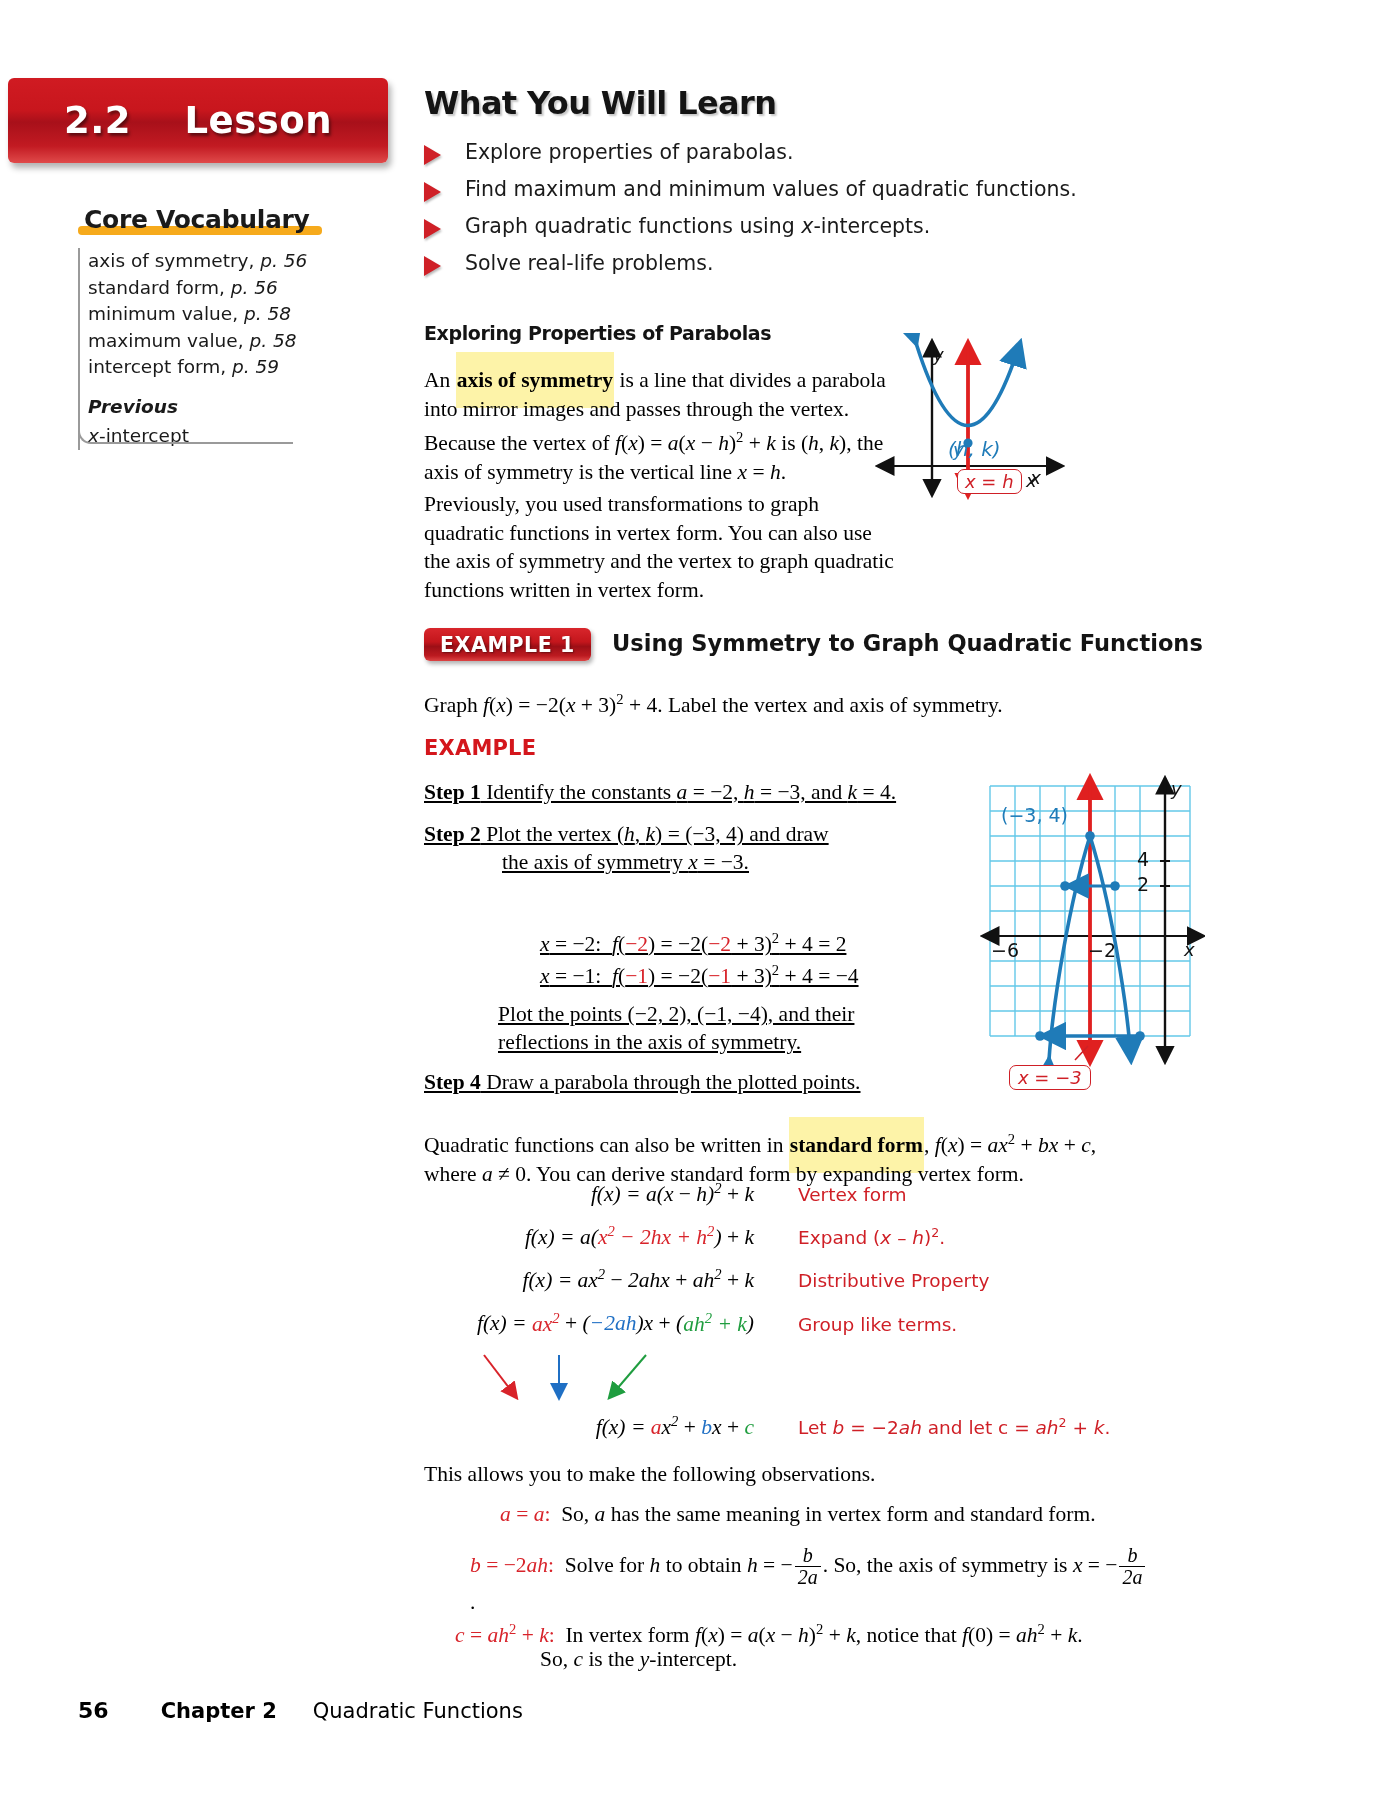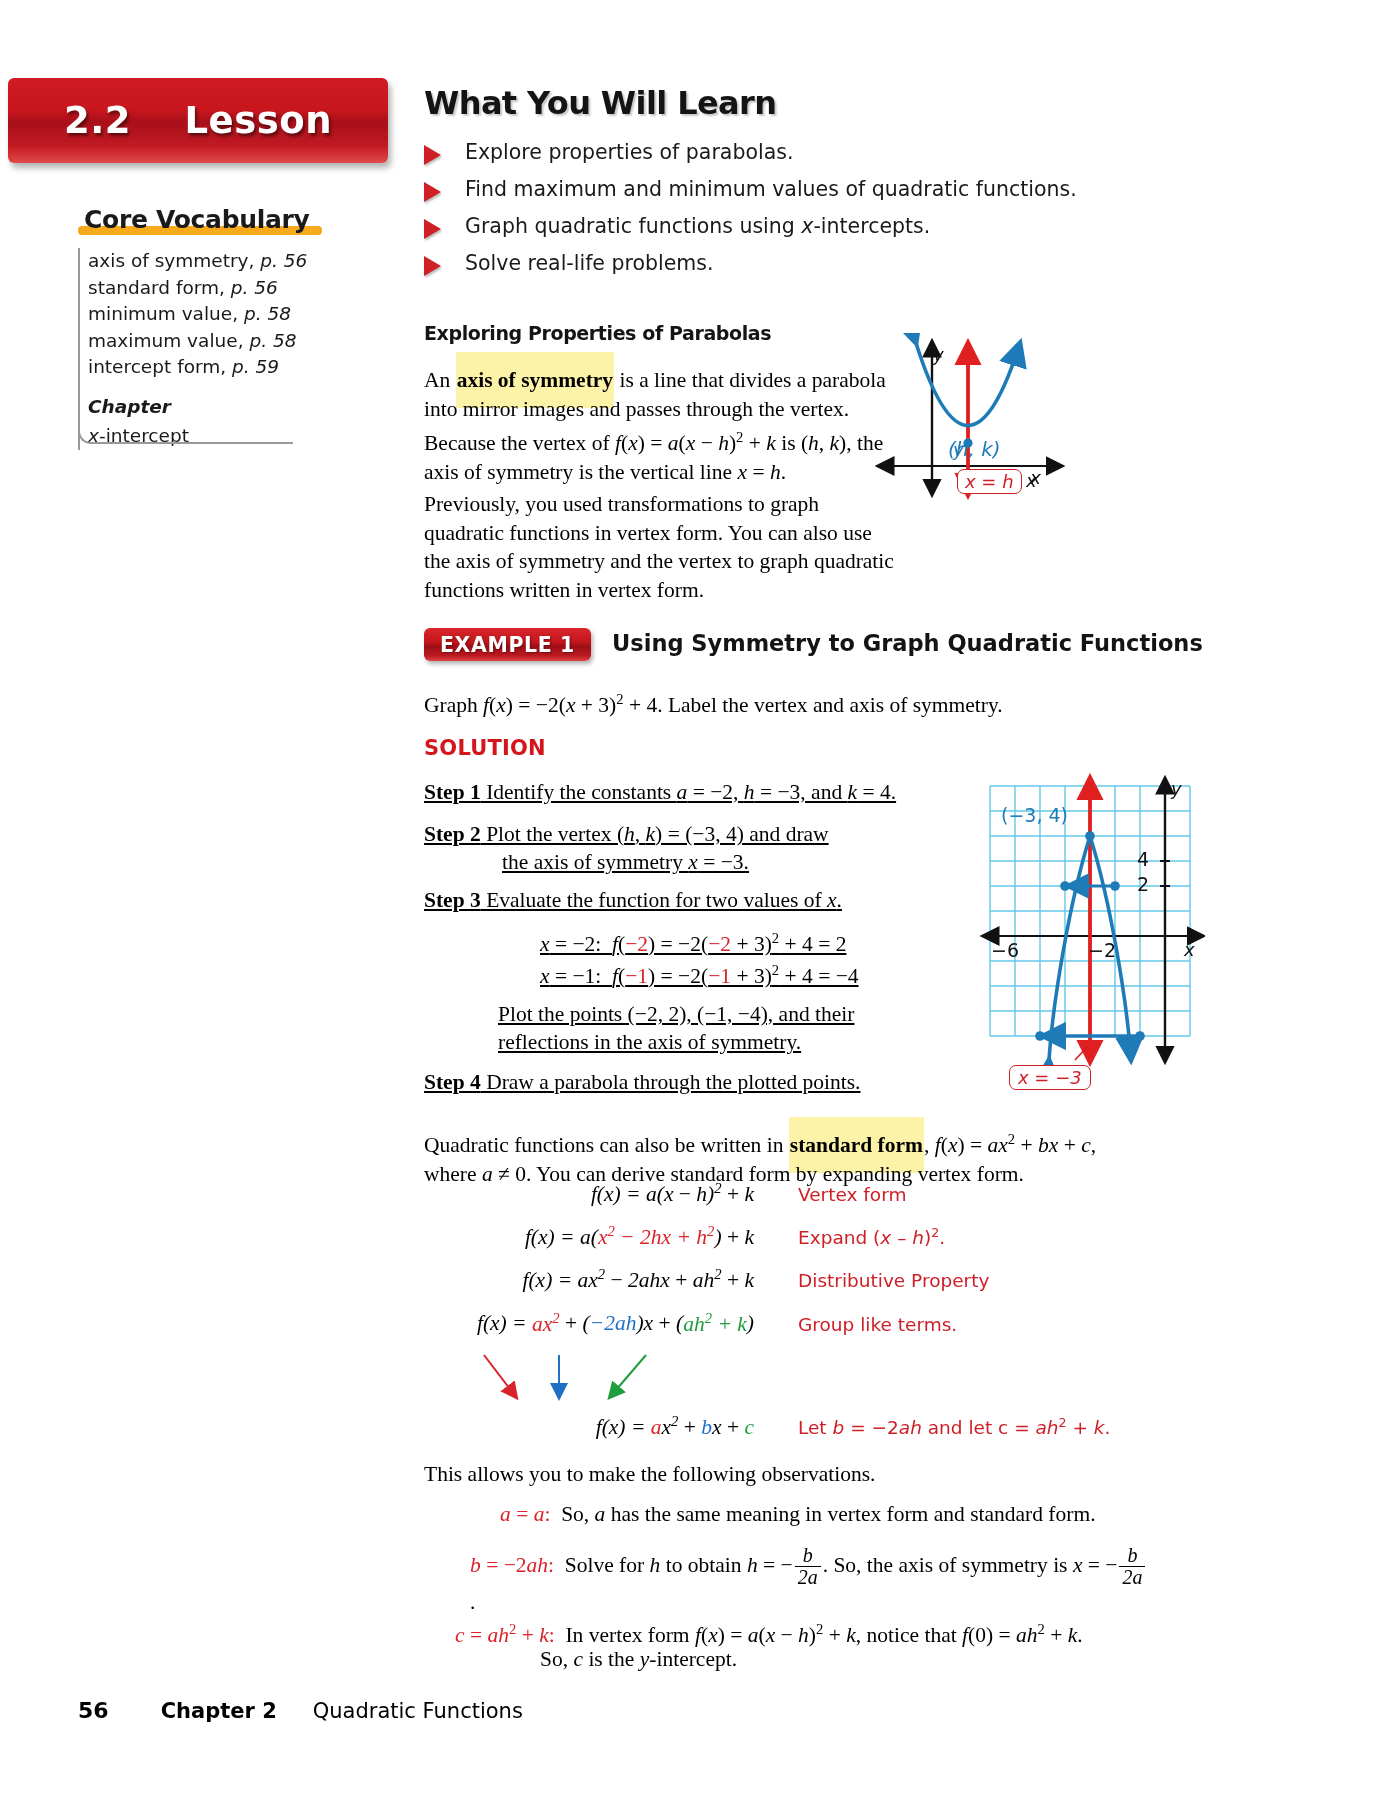--- a/index.html
+++ b/index.html
@@ -161,21 +161,21 @@
   </div>
 
   <div class="cv-wrap">
     <div class="cv-title">Core Vocabulary</div>
     <div class="cv-list">
       <div><span>axis of symmetry,</span> <span class="pg">p. 56</span></div>
       <div><span>standard form,</span> <span class="pg">p. 56</span></div>
       <div><span>minimum value,</span> <span class="pg">p. 58</span></div>
       <div><span>maximum value,</span> <span class="pg">p. 58</span></div>
       <div><span>intercept form,</span> <span class="pg">p. 59</span></div>
-      <div class="cv-prev">Chapter</div>
+      <div class="cv-prev">Previous</div>
       <div class="cv-prevterm"><i>x</i>-intercept</div>
     </div>
   </div>
   <div class="cv-bottom"></div>
 
   <div class="wywl">What You Will Learn</div>
   <div class="obj-list">
     <div class="obj-row">
       <div class="obj-tri"></div>
       <div class="obj-txt">Explore properties of parabolas.</div>
@@ -242,36 +242,32 @@
 
   <div class="ex-badge">
     <span>EXAMPLE 1</span>
   </div>
   <div class="ex-title">Using Symmetry to Graph Quadratic Functions</div>
 
   <div class="body-p" style="left:424px; top:685px; width:700px;">
     Graph <i>f</i>(<i>x</i>) = −2(<i>x</i> + 3)<sup>2</sup> + 4. Label the vertex and axis of symmetry.
   </div>
 
-  <div class="solution">SOLUTION</div>
+  <div class="solution">EXAMPLE</div>
 
   <div class="step step-ind" style="left:424px; top:778px; width:500px;">
     <b>Step 1</b>
     Identify the constants <i>a</i> = −2, <i>h</i> = −3, and <i>k</i> = 4.
   </div>
 
   <div class="step step-ind" style="left:424px; top:820px; width:430px;">
     <b>Step 2</b>
     Plot the vertex (<i>h</i>, <i>k</i>) = (−3, 4) and draw the axis of symmetry <i>x</i> = −3.
   </div>
 
-  <div class="step step-ind" style="left:424px; top:886px; width:440px;">
-    <b>Step 3</b>
-    Evaluate the function for two values of <i>x</i>.
-  </div>
 
   <div class="step" style="left:540px; top:925px; width:420px; line-height:26px;">
     <div><i>x</i> = −2:&nbsp; <i>f</i>(<span style="color:#d8232a">−2</span>) = −2(<span style="color:#d8232a">−2</span> + 3)<sup>2</sup> + 4 = 2</div>
     <div><i>x</i> = −1:&nbsp; <i>f</i>(<span style="color:#d8232a">−1</span>) = −2(<span style="color:#d8232a">−1</span> + 3)<sup>2</sup> + 4 = −4</div>
   </div>
 
   <div class="step" style="left:498px; top:1000px; width:370px;">Plot the points (−2, 2), (−1, −4), and their reflections in the axis of symmetry.</div>
 
   <div class="step step-ind" style="left:424px; top:1068px; width:470px;">
     <b>Step 4</b>

